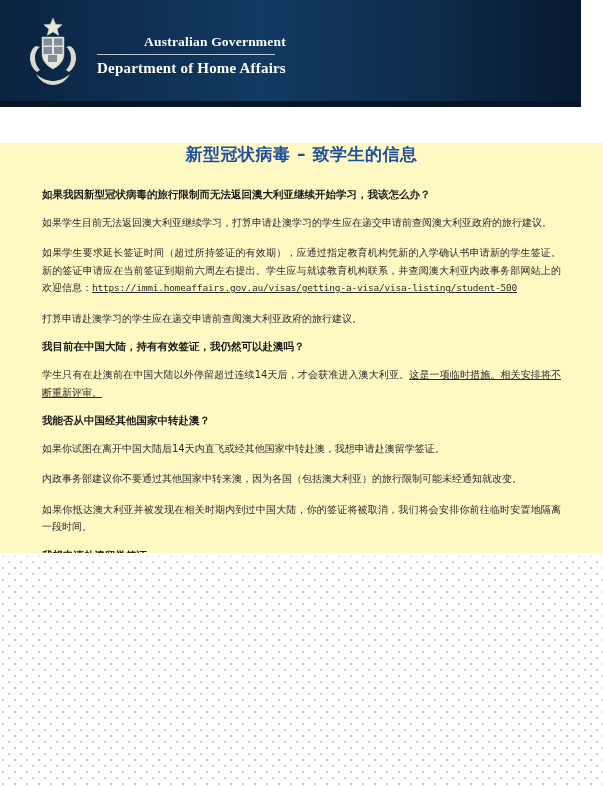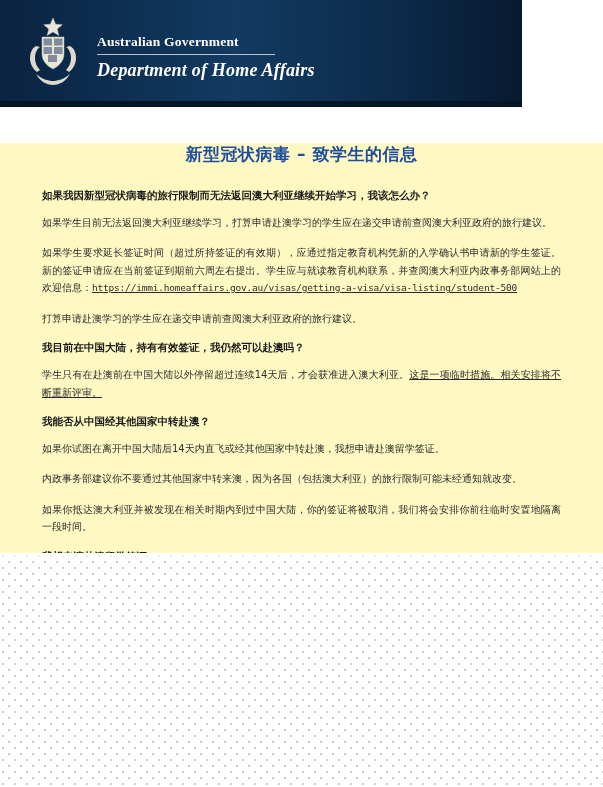--- a/index.html
+++ b/index.html
@@ -11,24 +11,25 @@
     height: 787px;
     background: #ffffff;
     font-family: "Liberation Sans", sans-serif;
     overflow: hidden;
     position: relative;
   }
 
   
   .header {
     position: relative;
-    width: 522px;
+    width: 581px;
     height: 107px;
     background: linear-gradient(90deg, #0a2340 0%, #123a62 45%, #0d2b4a 75%, #071a30 100%);
     overflow: hidden;
+    text-align: right;
   }
   .header::after {
     content: "";
     position: absolute;
     left: 0; right: 0; bottom: 0;
     height: 6px;
     background: #061525;
   }
   .crest {
     position: absolute;
@@ -49,25 +50,24 @@
     letter-spacing: 0.2px;
     font-family: "Liberation Serif", serif;
   }
   .gov-rule {
     width: 178px;
     height: 1px;
     background: #b9c4d2;
     margin: 4px 0 5px 0;
   }
   .gov-line2 {
-    font-size: 18px;
+    font-size: 15px;
     font-weight: bold;
     letter-spacing: 0.2px;
     font-family: "Liberation Serif", serif;
-    font-style: italic;
   }
 
   
   .doc {
     position: relative;
     padding: 0;
     background: #fef9c3;
   }
   .title {
     text-align: center;
@@ -80,21 +80,21 @@
   }
   .content {
     padding: 0 42px 0 42px;
   }
   .q {
     font-size: 10.5px;
     font-weight: bold;
     color: #1a1a1a;
     line-height: 1.5;
     margin: 0 0 10px 0;
-    font-family: Liberation Sans, sans-serif;
+    font-family: Liberation Mono, monospace;
   }
   .q.spaced {
   }
   .p {
     font-size: 10px;
     color: #2c2c2c;
     line-height: 1.75;
     margin: 0 0 13px 0;
     font-family: "DejaVu Sans", sans-serif;
     text-align: justify;

